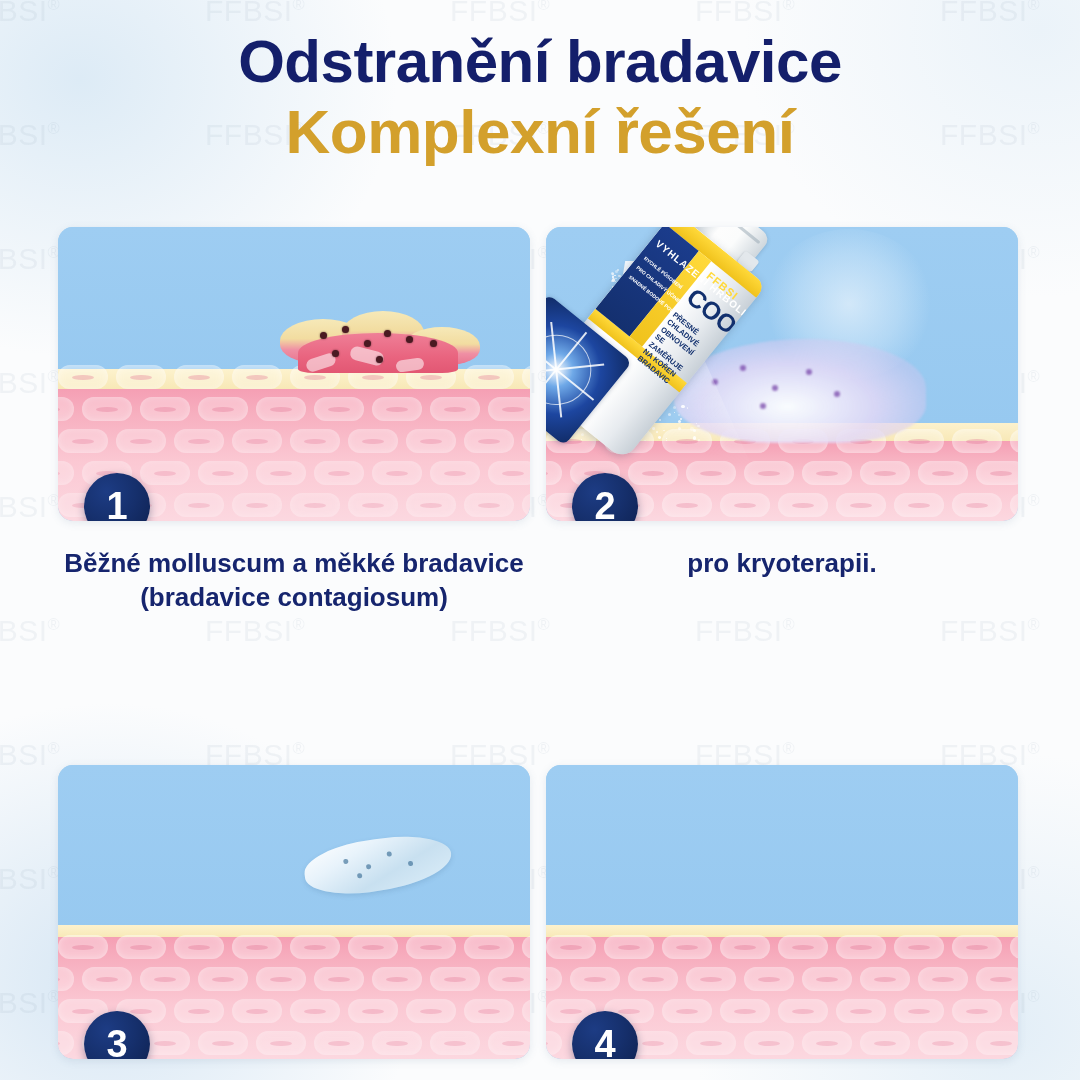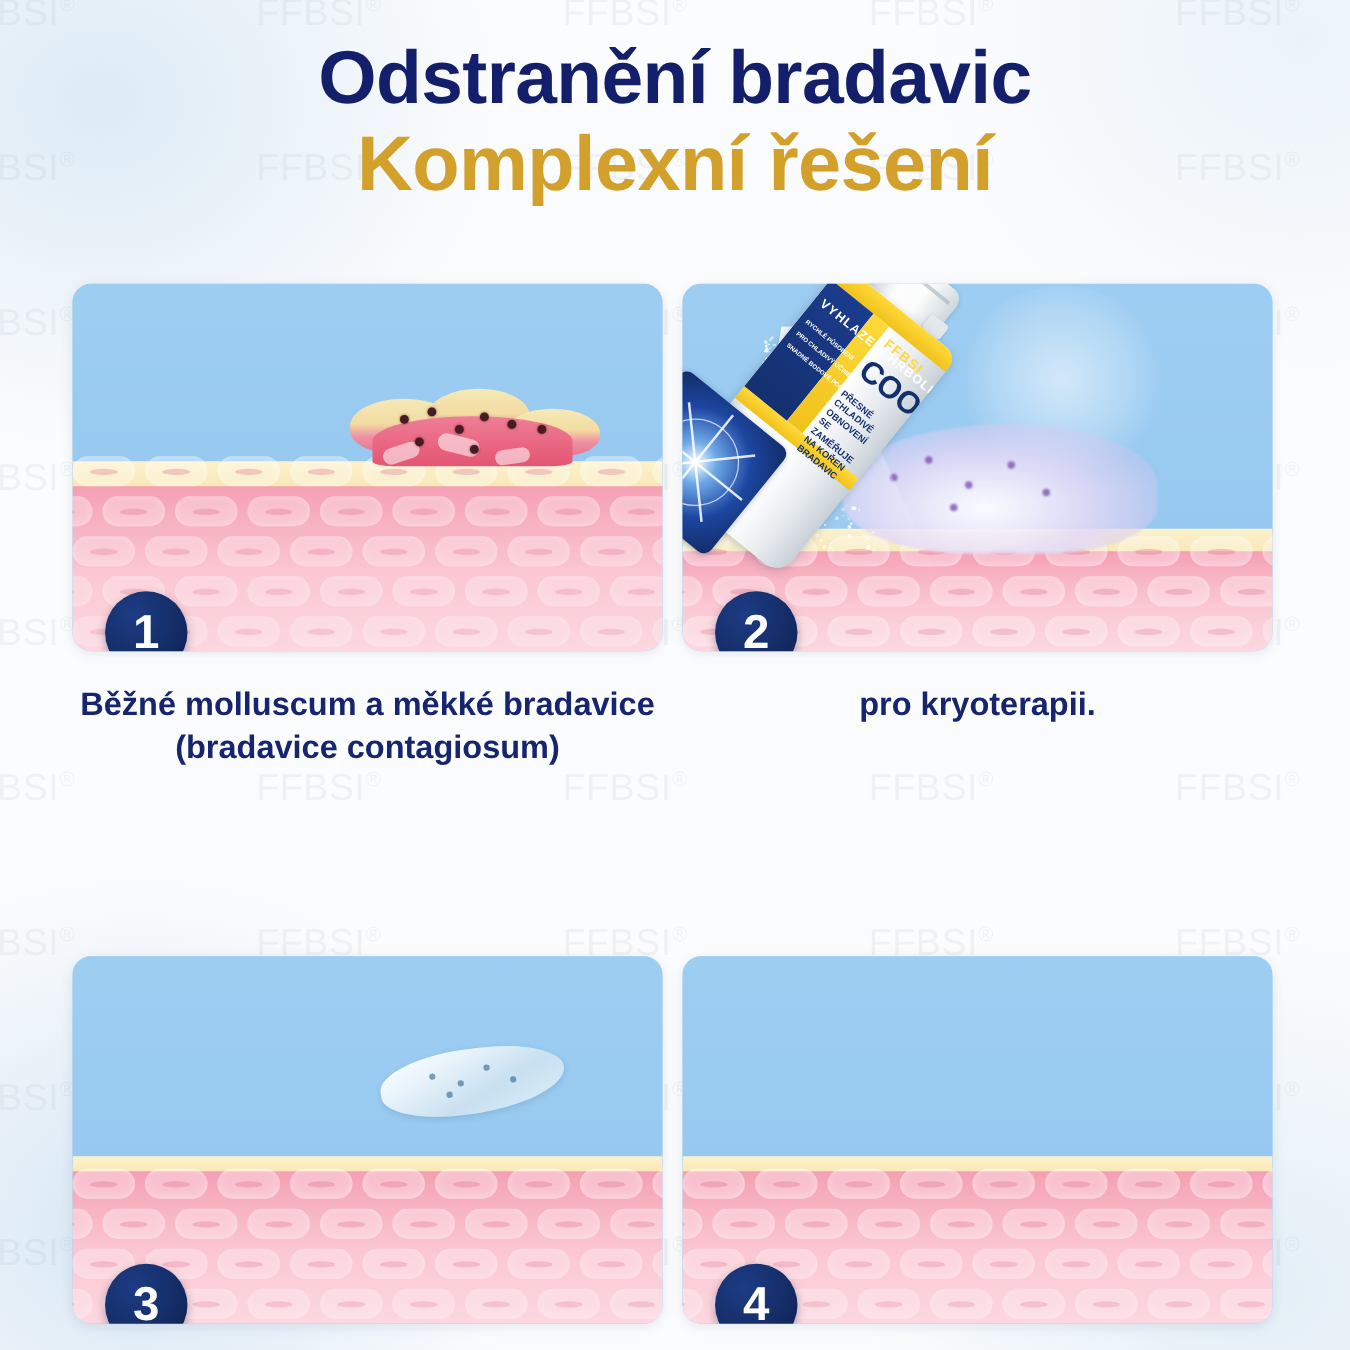--- a/index.html
+++ b/index.html
@@ -252,21 +252,21 @@
       <div class="wm" style="left: 695px; top: 862px;">FFBSI<sup>®</sup></div>
       <div class="wm" style="left: 940px; top: 862px;">FFBSI<sup>®</sup></div>
       <div class="wm" style="left: -40px; top: 986px;">FFBSI<sup>®</sup></div>
       <div class="wm" style="left: 205px; top: 986px;">FFBSI<sup>®</sup></div>
       <div class="wm" style="left: 450px; top: 986px;">FFBSI<sup>®</sup></div>
       <div class="wm" style="left: 695px; top: 986px;">FFBSI<sup>®</sup></div>
       <div class="wm" style="left: 940px; top: 986px;">FFBSI<sup>®</sup></div>
     </div>
 
   <div id="title-block">
-    <div id="title-line1">Odstranění bradavic</div>
+    <div id="title-line1">Odstranění bradavice</div>
     <div id="title-line2">Komplexní řešení</div>
   </div>
 
   <div id="grid">
 
     <div class="row" style="height:416px;">
 
       <div class="cell c1">
         <div class="panel">
           <div class="sky" style="height:150px;"></div>

